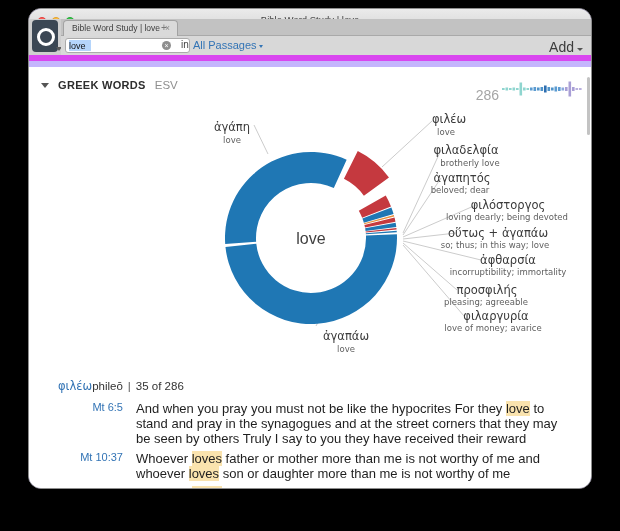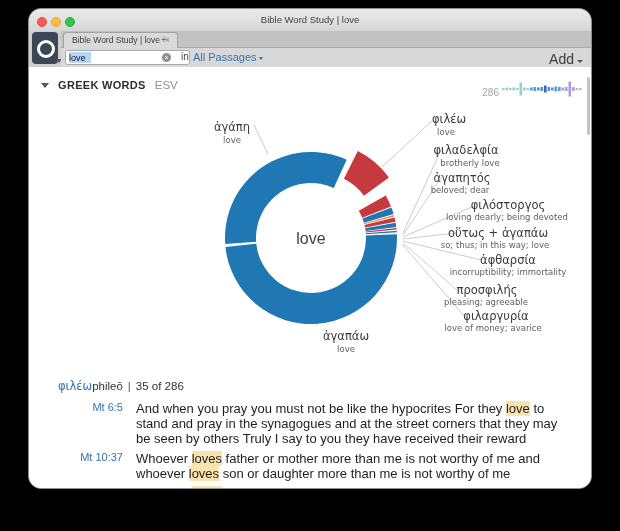--- a/index.html
+++ b/index.html
@@ -9,21 +9,21 @@
   
   .titlebar{position:absolute;left:0;top:0;right:0;height:22px;
     background:linear-gradient(#ebebeb,#d6d6d6);border-bottom:1px solid #b3b3b3;}
   .tl{position:absolute;top:7.5px;width:8px;height:8px;border-radius:50%;}
   .tl.red{left:8px;background:#fc5b57;border:.5px solid #e2453f;}
   .tl.yellow{left:22px;background:#fdbe3f;border:.5px solid #e0a233;}
   .tl.green{left:36px;background:#33c648;border:.5px solid #2aa83c;}
   .win-title{position:absolute;left:0;right:0;top:0;height:22px;line-height:22px;text-align:center;
     font-size:9.5px;color:#3f3f3f;}
   
-  .toolbar{position:absolute;left:0;top:22px;right:0;height:36px;background:#cfcfcf;border-bottom:6px solid #d946ef;}
+  .toolbar{position:absolute;left:0;top:10px;right:0;height:36px;background:#cfcfcf;border-bottom:6px solid #d946ef;}
   .appicon{position:absolute;left:3px;top:1px;width:26px;height:32px;background:#3b4754;border-radius:4px;}
   .appicon .ring{position:absolute;left:5px;top:8px;width:12px;height:12px;border:3px solid #fff;border-radius:50%;}
   .appicon-caret{position:absolute;left:27px;top:28px;width:0;height:0;border-left:3px solid transparent;
     border-right:3px solid transparent;border-top:4px solid #5a5a5a;}
   .tabstrip{position:absolute;left:32px;top:0;right:0;height:16px;background:#c2c2c2;border-bottom:1px solid #a9a9a9;}
   .tab{position:absolute;left:2px;top:1px;height:15px;background:#dadada;border:1px solid #a2a2a2;border-bottom:none;
     border-radius:4px 4px 0 0;padding:0 7px 0 8px;font-size:8.5px;line-height:15px;color:#3c3c3c;}
   .tab .close{color:#8a8a8a;margin-left:5px;font-size:8.5px;}
   .newtab{position:absolute;left:100px;top:1px;font-size:10px;color:#777;line-height:15px;}
   .searchrow{position:absolute;left:32px;top:17px;right:0;height:19px;background:#d8d8d8;}
@@ -39,21 +39,21 @@
   .addbtn{position:absolute;right:8px;top:3px;font-size:14px;color:#3c3c3c;}
   .addbtn:after{content:"";display:inline-block;margin-left:3px;width:0;height:0;
     border-left:3px solid transparent;border-right:3px solid transparent;border-top:3.5px solid #555;vertical-align:1px;}
   
   .content{position:absolute;left:0;top:58px;right:0;bottom:0;background:#fff;overflow:hidden;padding-left:20px;}
   .sect-header{position:absolute;left:12px;top:12px;font-size:11px;color:#2d2d2d;}
   .disclosure{display:inline-block;width:0;height:0;border-left:4px solid transparent;border-right:4px solid transparent;
     border-top:5px solid #555;margin-right:6px;vertical-align:1px;}
   .sect-title{font-weight:bold;letter-spacing:.3px;color:#2d2d2d;}
   .sect-version{color:#8f8f8f;margin-left:6px;font-size:11.5px;}
-  .countlabel{position:absolute;right:92px;top:20px;font-size:10px;color:#a5a5a5;}
+  .countlabel{position:absolute;right:92px;top:20px;font-size:14px;color:#a5a5a5;}
   .sparkline{position:absolute;right:6px;top:13px;}
   .scroll-thumb{position:absolute;right:1px;top:10px;width:3px;height:58px;border-radius:2px;background:#c3c3c3;}
   
   text{font-family:"DejaVu Sans","Liberation Sans",sans-serif;}
   .lemma-t{font-size:11.5px;fill:#3a3a3a;}
   .gloss-t{font-size:8.5px;fill:#5f5f5f;}
   .center-t{font-size:16px;fill:#404040;font-family:"Liberation Sans",sans-serif;}
   
   .results{position:absolute;left:0;top:308px;right:0;}
   .res-header{position:absolute;left:29px;top:4px;font-size:11.5px;color:#333;}

